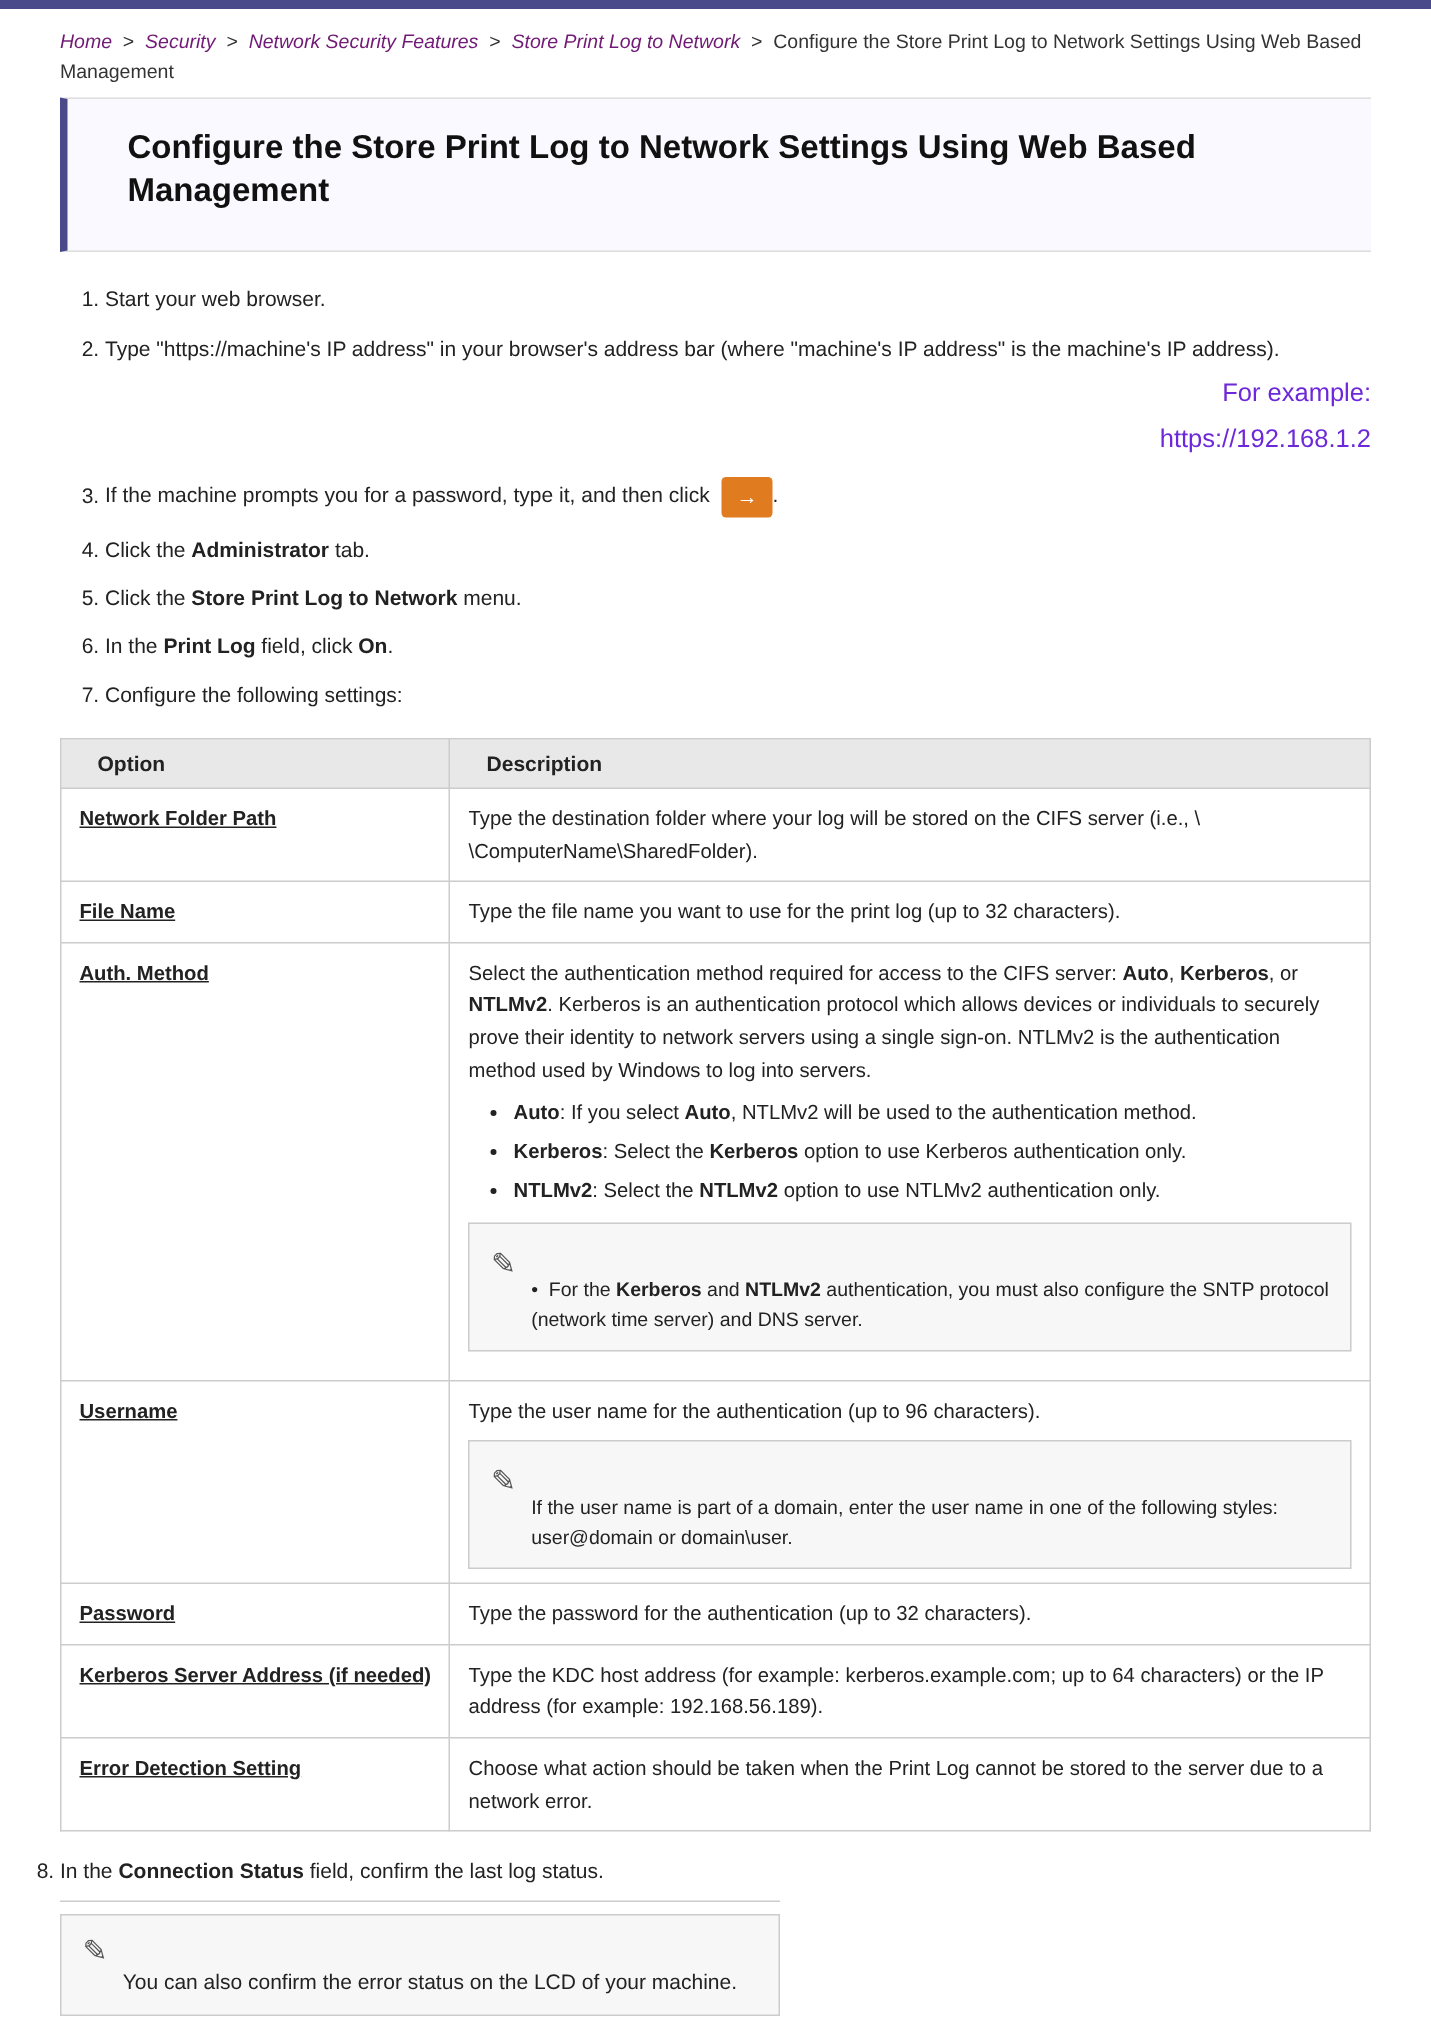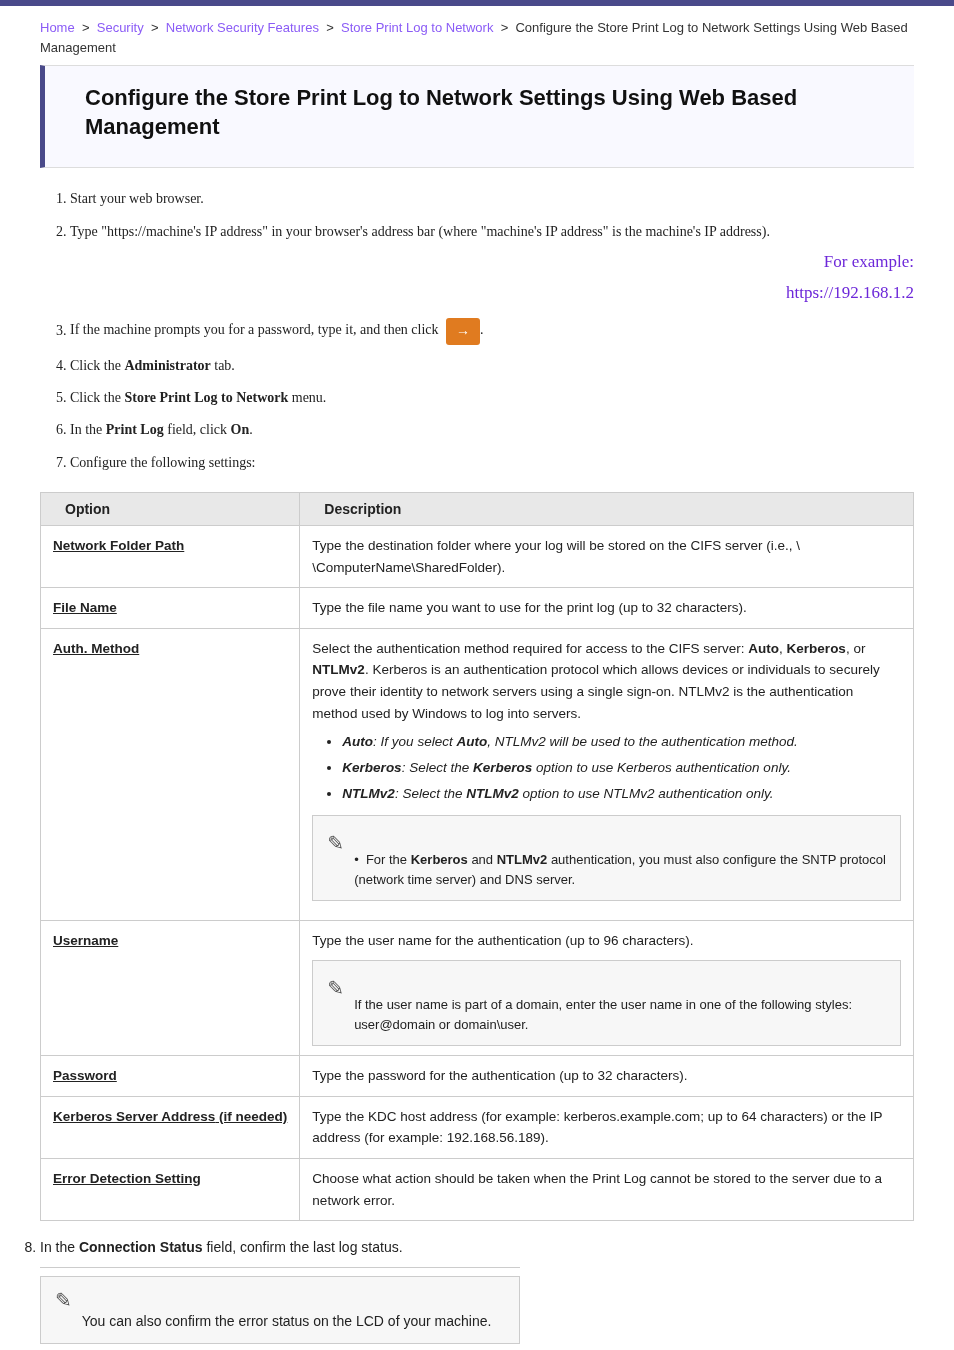--- a/index.html
+++ b/index.html
@@ -17,22 +17,23 @@
       height: 6px;
       width: 100%;
     }
     .breadcrumb {
       padding: 12px 40px 8px 40px;
       font-size: 13px;
       color: #333;
       line-height: 1.5;
     }
     .breadcrumb a {
-      color: #8b5cf6;
+      color: #701a75;
       text-decoration: none;
+      font-style: italic;
     }
     .page-title-section {
       padding: 8px 40px 16px 40px;
       border-left: 5px solid #4a4a8a;
       margin: 0 40px 20px 40px;
       border-top: 1px solid #ddd;
       border-bottom: 1px solid #ddd;
       background: #f9f9ff;
     }
     .page-title {
@@ -44,21 +45,20 @@
     }
     .content {
       padding: 0 40px 20px 40px;
     }
     .steps ol {
       padding-left: 30px;
     }
     .steps ol li {
       margin-bottom: 10px;
       line-height: 1.6;
-      font-family: Liberation Serif, serif;
     }
     .step-example {
       padding-left: 20px;
       margin-top: 4px;
       color: #6d28d9;
       font-size: 17px;
       line-height: 1.8;
       text-align: right;
     }
     .arrow-btn {
@@ -115,21 +115,20 @@
       margin-top: 1px;
     }
     .note-content {
       line-height: 1.55;
       margin-top: 24px;
     }
     .bullet-list {
       margin: 8px 0 8px 10px;
       list-style-type: disc;
       padding-left: 20px;
-      font-style: italic;
     }
     .bullet-list li {
       margin-bottom: 5px;
       line-height: 1.55;
     }
     b, strong { font-weight: bold; }
     .divider-line {
       border-top: 1px solid #ccc;
       margin: 0 0 8px 0;
     }

